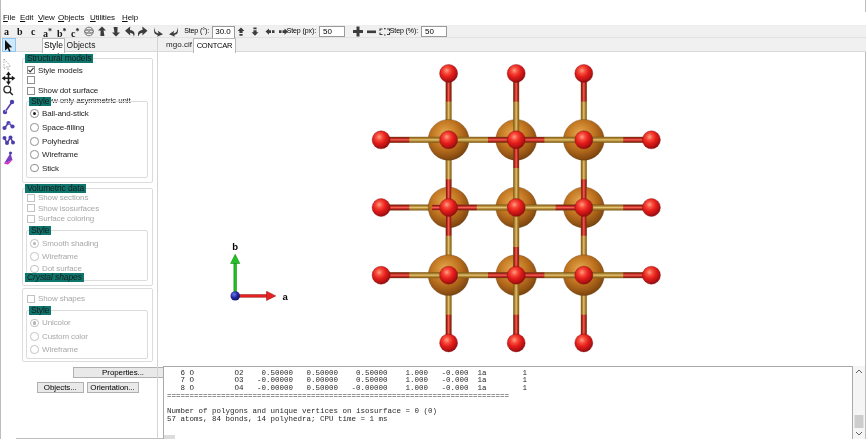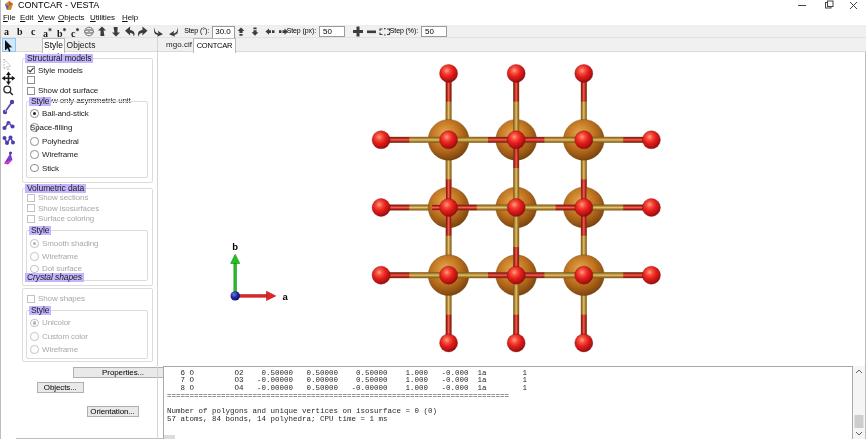--- a/index.html
+++ b/index.html
@@ -22,53 +22,39 @@
   .tstar{font-size:8px;vertical-align:3px;letter-spacing:0;}
   
   #strip{left:0;top:38px;width:15px;height:401px;background:#fff;}
   .vline{position:absolute;background:#d4d4d4;width:1px;}
   
   .ptab{position:absolute;font-size:8.5px;line-height:12px;color:#1a1a1a;text-align:center;}
   .tabrow{position:absolute;background:#f0f0f0;}
   .atab{position:absolute;background:#fff;border:1px solid #b9b9b9;border-bottom:none;font-size:8.5px;color:#000;text-align:center;}
   
   .gbox{position:absolute;border:1px solid #dcdcdc;border-radius:2px;}
-  .glab{position:absolute;background:#c4b5fd;font-size:8.5px;line-height:9px;color:#1a1a1a;padding:0 2px;letter-spacing:-0.1px;}
+  .glab{position:absolute;background:#0f766e;font-size:8.5px;line-height:9px;color:#1a1a1a;padding:0 2px;letter-spacing:-0.1px;}
   .cbrow{position:absolute;font-size:8px;line-height:10px;color:#1a1a1a;white-space:nowrap;letter-spacing:-0.1px;}
   .cbrow.dis{color:#a8a8a8;}
   .cb{position:absolute;width:8px;height:8px;border:1px solid #8f8f8f;background:#fff;box-sizing:border-box;}
   .cb.dis{border-color:#c3c3c3;}
   .rb{position:absolute;width:8.5px;height:8.5px;border:1px solid #8f8f8f;background:#fff;border-radius:50%;box-sizing:border-box;}
   .rb.dis{border-color:#c3c3c3;}
   .rdot{position:absolute;width:3.5px;height:3.5px;border-radius:50%;background:#222;}
   .rdot.dis{background:#b5b5b5;}
   .btn{position:absolute;background:#e9e9e9;border:1px solid #b0b0b0;font-size:8px;color:#000;text-align:center;box-sizing:border-box;letter-spacing:-0.1px;}
   
   #console{left:162px;top:366px;width:690px;height:73px;background:#fff;border:1px solid #a9a9a9;border-bottom:none;box-sizing:border-box;overflow:hidden;}
   #console pre{margin:0;position:absolute;left:3px;top:-5.2px;font-family:"Liberation Mono",monospace;font-size:7.5px;line-height:7.72px;color:#2a2a2a;}
   #vsb{left:852px;top:366px;width:12px;height:73px;background:#f5f5f5;}
 </style>
 </head>
 <body>
 <div id="win">
 
-  <div id="title" class="abs">
-    <svg class="abs" style="left:3px;top:1px" width="10" height="10" viewBox="0 0 10 10">
-      <polygon points="5,0 9,3 7,9 3,9 1,3" fill="#c8922f"></polygon>
-      <polygon points="5,0 9,3 5,5" fill="#e05020"></polygon>
-      <polygon points="1,3 5,5 3,9" fill="#5560c0"></polygon>
-    </svg>
-    <div class="txt">CONTCAR - VESTA</div>
-    <svg class="abs" style="left:780px;top:0" width="86" height="12" viewBox="0 0 86 12">
-      <line x1="17" y1="5.5" x2="25" y2="5.5" stroke="#444" stroke-width="1"></line>
-      <rect x="44.5" y="2.5" width="5.5" height="5.5" fill="none" stroke="#444" stroke-width="1"></rect>
-      <rect x="46.5" y="1" width="5.5" height="5.5" fill="#fff" stroke="#444" stroke-width="1"></rect>
-      <path d="M69 2 L76 9 M76 2 L69 9" stroke="#444" stroke-width="1"></path>
-    </svg>
-  </div>
 
   <div id="menu" class="abs">
     <span style="left:2px"><u>F</u>ile</span>
     <span style="left:19px"><u>E</u>dit</span>
     <span style="left:37px"><u>V</u>iew</span>
     <span style="left:57px"><u>O</u>bjects</span>
     <span style="left:89px"><u>U</u>tilities</span>
     <span style="left:121px"><u>H</u>elp</span>
   </div>
 
@@ -179,21 +165,21 @@
   <div class="cb" style="left:26px;top:76px;"></div>
   <div class="cbrow" style="left:37px;top:75.5px;margin-top:20px;">Show only asymmetric unit</div>
   <div class="cb" style="left:26px;top:86.5px;"></div>
   <div class="cbrow" style="left:37px;top:86px;">Show dot surface</div>
   <div class="gbox" style="left:25px;top:101px;width:120px;height:75px;"></div>
   <div class="glab" style="left:28px;top:97px;">Style</div>
   <div class="rb" style="left:29px;top:109px;"></div>
     <div class="rdot" style="left:31.5px;top:111.5px;"></div>
   <div class="cbrow" style="left:41px;top:109px;">Ball-and-stick</div>
   <div class="rb" style="left:29px;top:123px;"></div>
-  <div class="cbrow" style="left:29px;top:123px;">Space-filling</div>
+  <div class="cbrow" style="left:41px;top:123px;">Space-filling</div>
   <div class="rb" style="left:29px;top:137px;"></div>
   <div class="cbrow" style="left:41px;top:136.5px;">Polyhedral</div>
   <div class="rb" style="left:29px;top:150px;"></div>
   <div class="cbrow" style="left:41px;top:149.8px;">Wireframe</div>
   <div class="rb" style="left:29px;top:163.5px;"></div>
   <div class="cbrow" style="left:41px;top:163.5px;">Stick</div>
 
   <div class="gbox" style="left:21px;top:188px;width:129px;height:96px;"></div>
   <div class="glab" style="left:24px;top:183.5px;">Volumetric data</div>
   <div class="cb dis" style="left:26px;top:193.5px;"></div>
@@ -221,21 +207,21 @@
   <div class="rb dis" style="left:29px;top:318.5px;"></div>
     <div class="rdot dis" style="left:31.5px;top:321px;"></div>
   <div class="cbrow dis" style="left:41px;top:318.3px;">Unicolor</div>
   <div class="rb dis" style="left:29px;top:332px;"></div>
   <div class="cbrow dis" style="left:41px;top:331.8px;">Custom color</div>
   <div class="rb dis" style="left:29px;top:345.3px;"></div>
   <div class="cbrow dis" style="left:41px;top:345px;">Wireframe</div>
 
   <div class="btn" style="left:36px;top:366.5px;width:100px;height:11.5px;line-height:10.5px;margin-left:36px;">Properties...</div>
   <div class="btn" style="left:35.5px;top:381.5px;width:47.5px;height:11.5px;line-height:10.5px;">Objects...</div>
-  <div class="btn" style="left:85.5px;top:381.5px;width:52px;height:11.5px;line-height:10.5px;margin-top:24px;">Orientation...</div>
+  <div class="btn" style="left:85.5px;top:381.5px;width:52px;height:11.5px;line-height:10.5px;">Orientation...</div>
 
 <svg class="abs" style="left:157px;top:52px" width="709" height="313" viewBox="157 52 709 313">
 <defs>
 <radialGradient id="mg" cx="0.42" cy="0.36" r="0.68">
  <stop offset="0" stop-color="#e9ad5e"></stop>
           <stop offset="0.25" stop-color="#d38f36"></stop>
  <stop offset="0.5" stop-color="#c07420"></stop>
           <stop offset="0.75" stop-color="#9d5a16"></stop>
  <stop offset="0.92" stop-color="#804810"></stop>
           <stop offset="1" stop-color="#6b3c0c"></stop>

